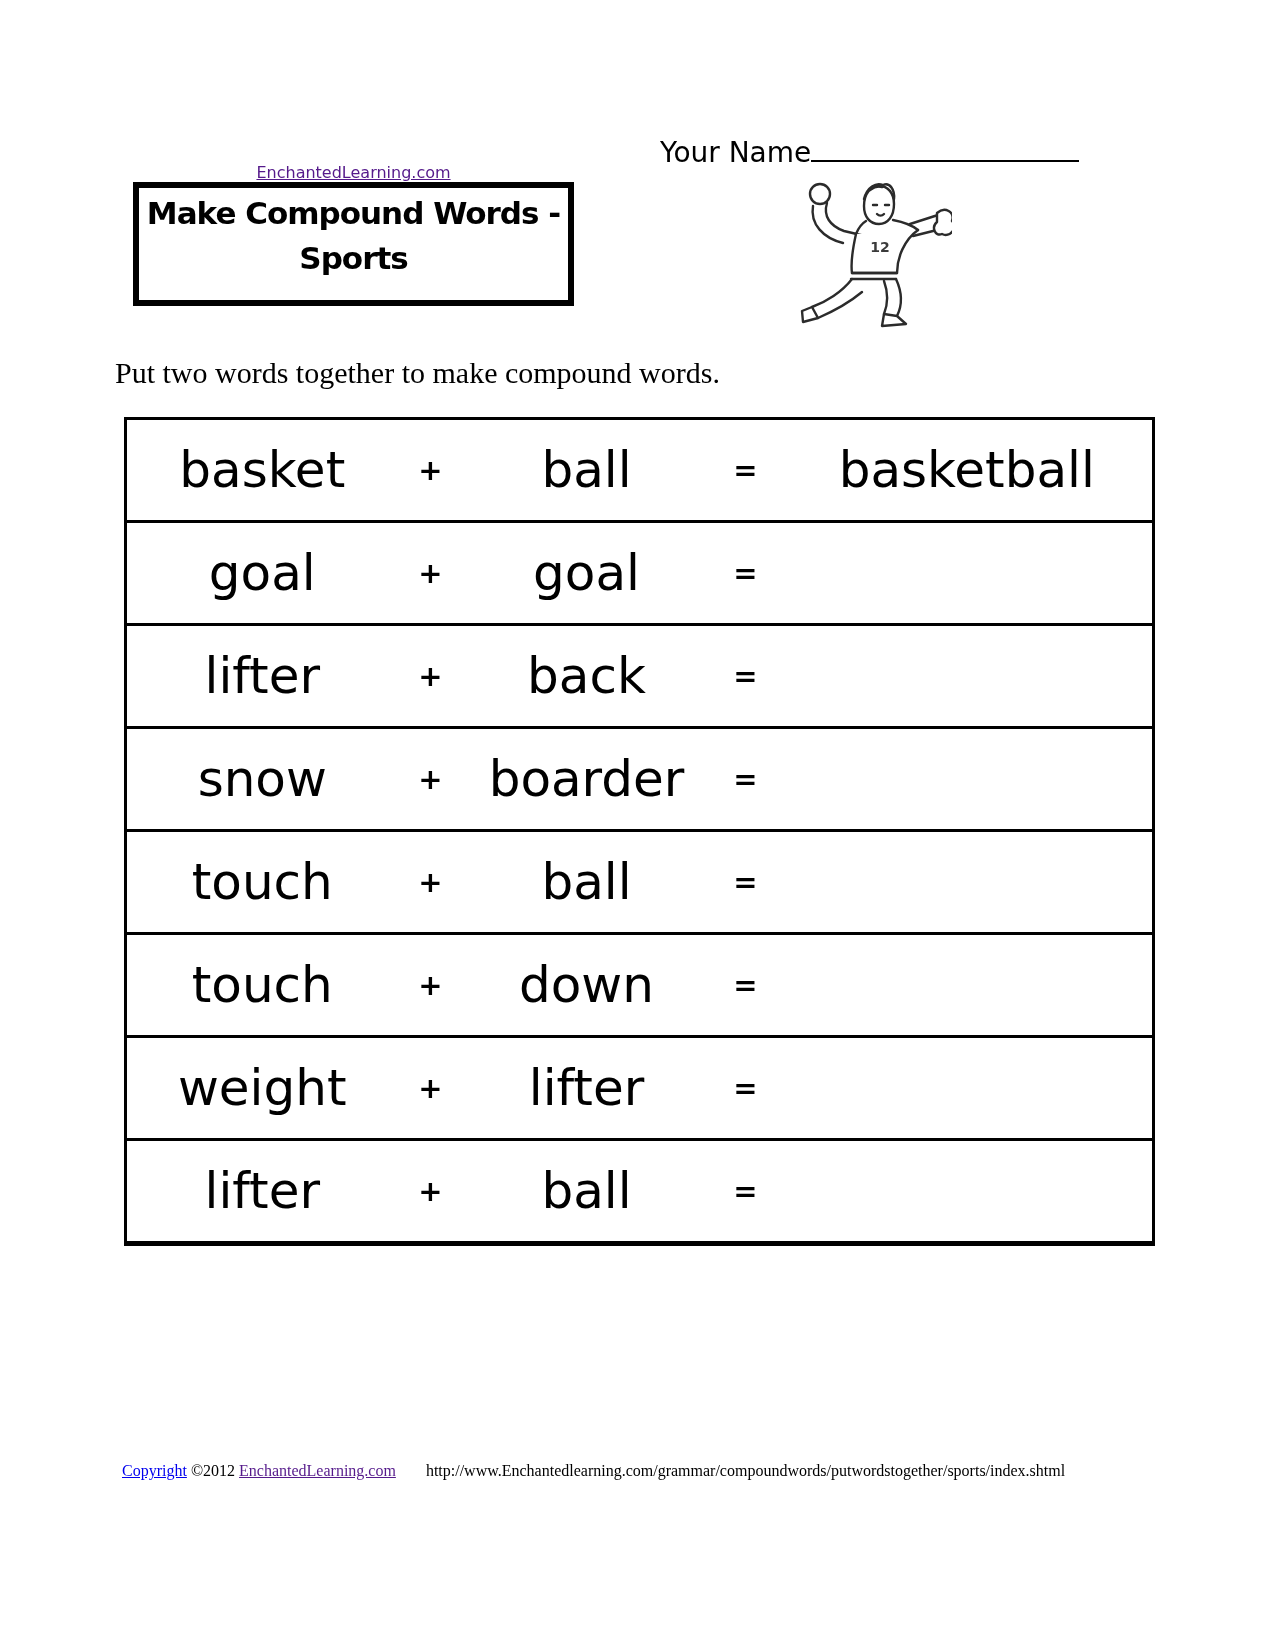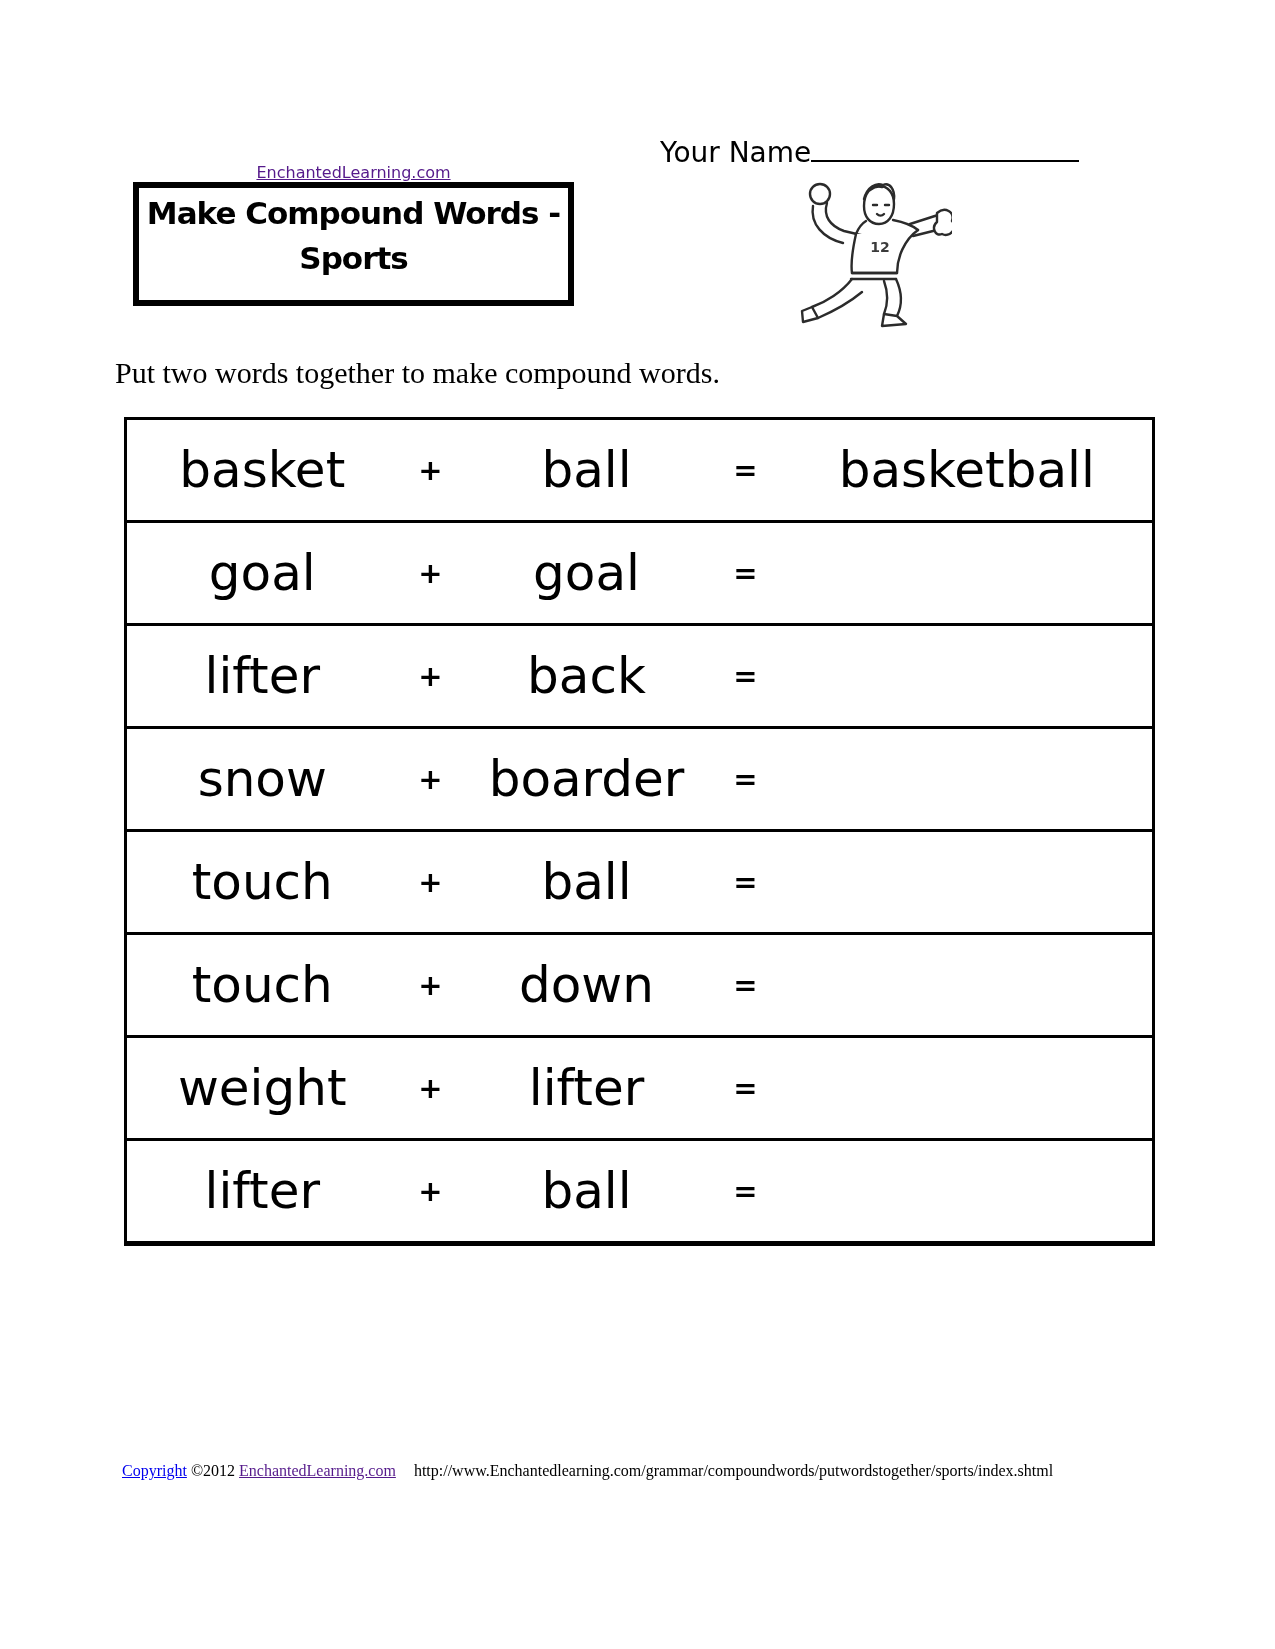--- a/index.html
+++ b/index.html
@@ -92,21 +92,21 @@
     position:absolute;
     left:122px; top:1462px;
     font-family:"Liberation Serif",serif;
     font-size:16px;
     white-space:nowrap;
   }
   .footer a{ text-decoration:underline; cursor:pointer;font-family:Liberation Serif, serif; }
   .footer .copyright-link{ color:var(--link-blue); }
   .footer .footer-site-link{ color:var(--link-purple); }
   .footer .year{ margin:0 4px; }
-  .footer .url{ margin-left:18px; color:var(--ink); }
+  .footer .url{ margin-left:30px; color:var(--ink); }
 </style>
 </head>
 <body>
 
 <div class="page">
 
   <div class="site-link-wrap">
     <a>EnchantedLearning.com</a>
   </div>
 

